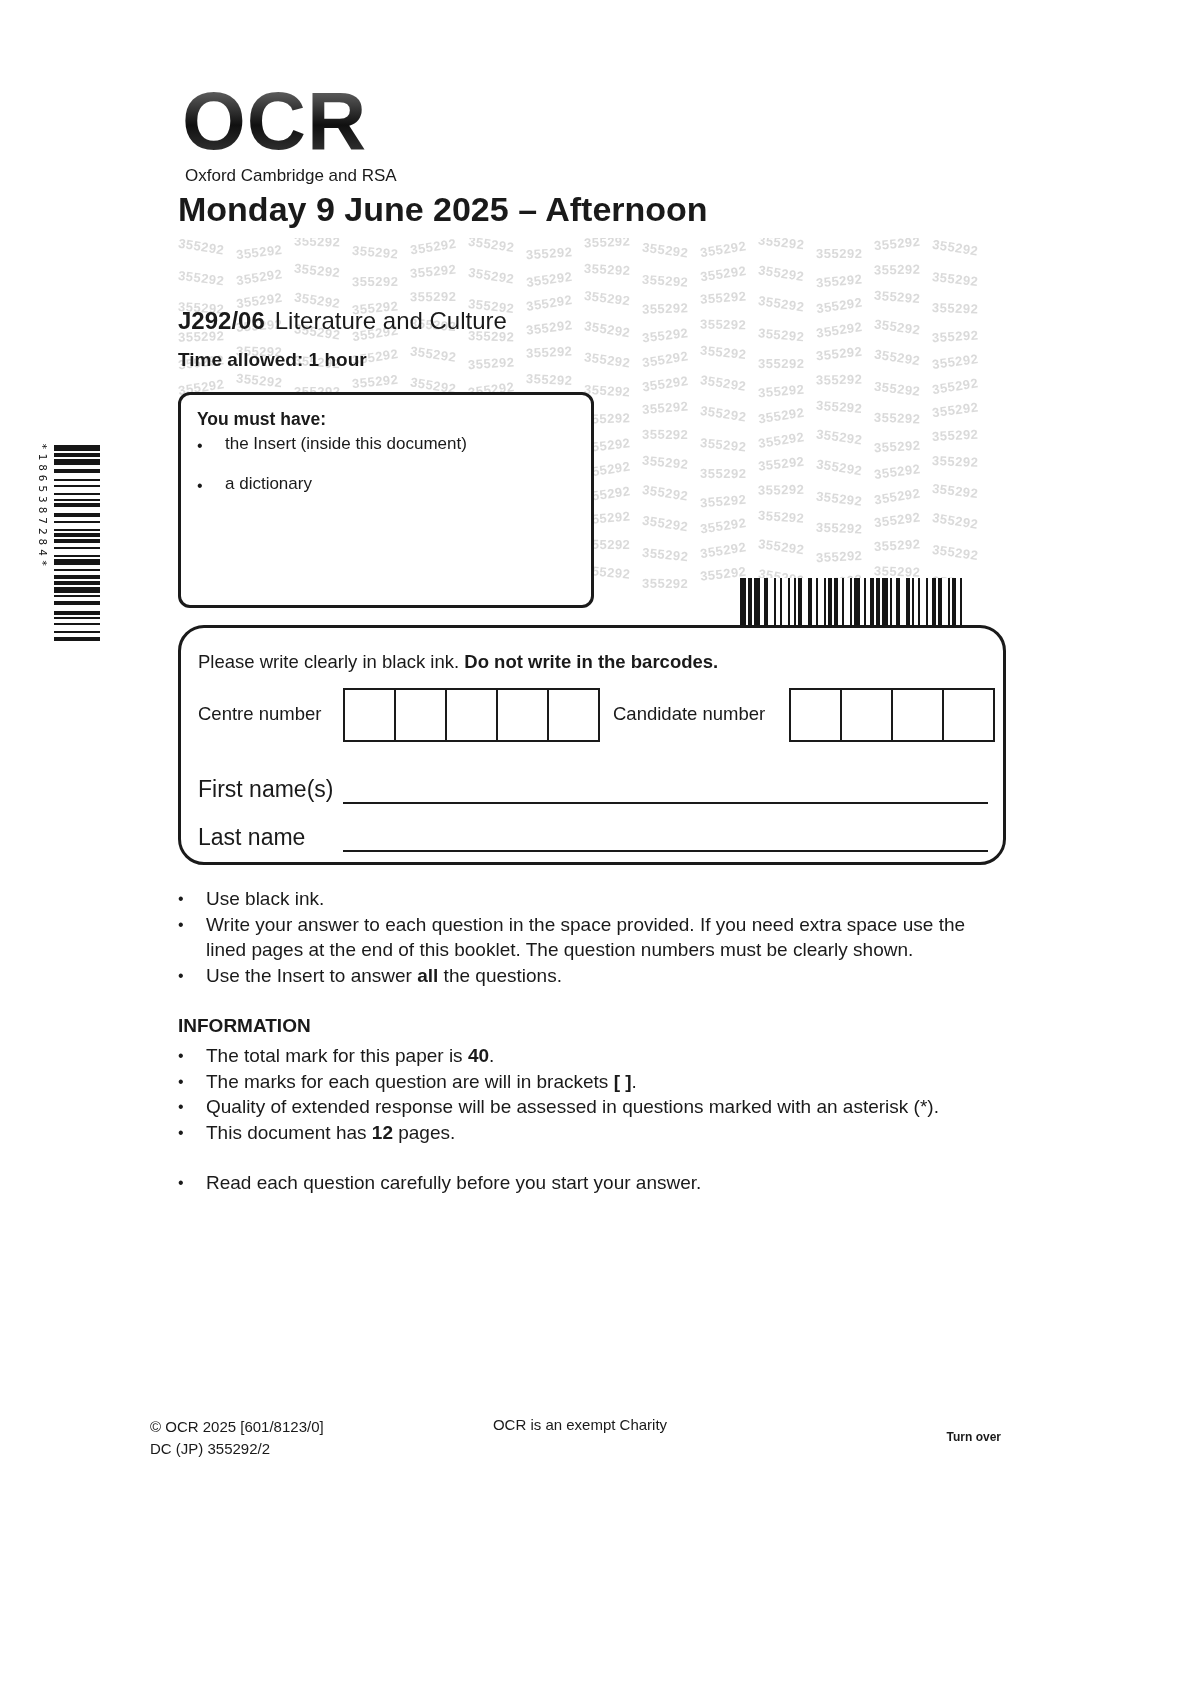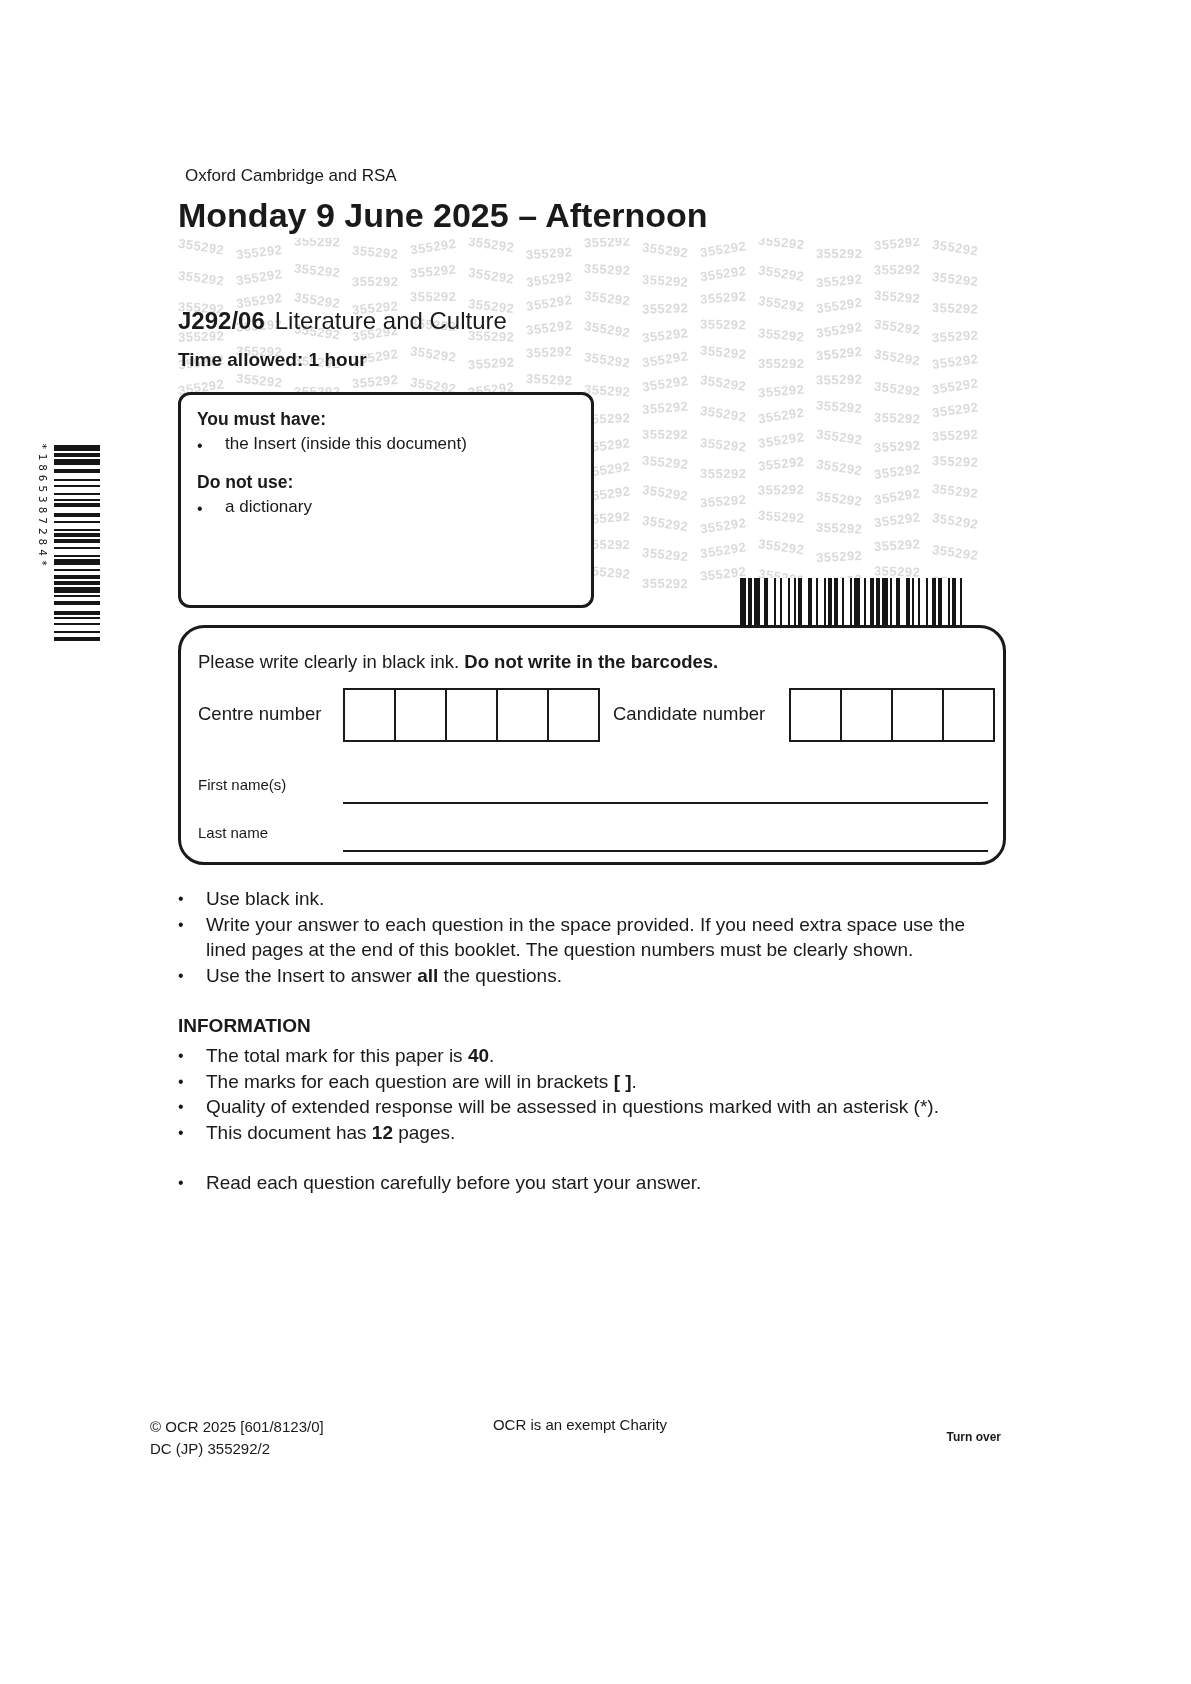--- a/index.html
+++ b/index.html
@@ -14,21 +14,21 @@
   .wm-row span{display:inline-block;width:58px;font-weight:bold;font-size:13px;color:#c3c3c3;opacity:.6;letter-spacing:.5px;}
   
   .logo{
     position:absolute;left:182px;top:80px;z-index:2;
     font-size:82px;line-height:1;font-weight:900;letter-spacing:1px;
     background:linear-gradient(180deg,#777 0%,#101010 55%,#3c3c3c 100%);
     -webkit-background-clip:text;background-clip:text;color:transparent;
   }
   .logo-sub{position:absolute;left:185px;top:166px;z-index:2;font-size:17px;font-weight:500;}
   
-  .h-date{position:absolute;left:178px;top:196px;z-index:2;font-size:34px;font-weight:bold;margin:0;}
+  .h-date{position:absolute;left:178px;top:190px;z-index:2;font-size:34px;font-weight:bold;margin:0;}
   .h-qual{position:absolute;left:178px;top:255px;z-index:2;font-size:28px;font-weight:bold;margin:0;}
   .h-paper{position:absolute;left:178px;top:307px;z-index:2;font-size:24px;font-weight:normal;margin:0;}
   .h-paper .b{margin-right:10px;}
   .h-time{position:absolute;left:178px;top:349px;z-index:2;font-size:19px;font-weight:bold;}
   
   .left-barcode{position:absolute;left:38px;top:443px;z-index:2;width:62px;height:226px;}
   .lb-label{
     position:absolute;left:-2px;top:0;height:226px;writing-mode:vertical-rl;
     font-family:"DejaVu Sans Mono",monospace;font-size:11px;letter-spacing:4px;color:#111;
   }
@@ -52,21 +52,21 @@
   .candidate-box{
     position:absolute;left:178px;top:625px;z-index:2;width:828px;height:240px;
     background:#fff;border:3px solid #1a1a1a;border-radius:26px;box-sizing:border-box;
   }
   .cb-intro{position:absolute;left:17px;top:23px;font-size:18.5px;}
   .cb-row{position:absolute;left:0;top:60px;width:100%;height:52px;}
   .cb-label{position:absolute;font-size:18.5px;line-height:52px;}
   .cells{position:absolute;top:0;display:flex;}
   .cell{width:49px;height:50px;border:2px solid #1a1a1a;box-sizing:content-box;margin-right:-2px;background:#fff;}
   .name-row{position:absolute;left:0;width:100%;}
-  .name-label{position:absolute;left:17px;font-size:15px;}
+  .name-label{position:absolute;left:17px;font-size:23px;}
   .write-line{position:absolute;left:162px;width:645px;border-bottom:2px solid #1a1a1a;height:26px;}
   
   .sections{position:absolute;left:178px;top:886px;z-index:2;width:845px;font-size:19px;line-height:1.35;}
   .sec-head{font-weight:bold;font-size:19px;margin:0 0 5px 0;}
   .sec-gap{height:24px;}
   .bullets .bullet-row{display:flex;align-items:flex-start;}
   .bullets .dot{width:28px;flex:0 0 28px;font-size:16px;line-height:1.6;}
   .bullets .btext{flex:1;max-width:800px;}
   
   .footer-left{position:absolute;left:150px;top:1416px;z-index:2;font-size:15px;line-height:1.45;}
@@ -149,36 +149,36 @@
         <span style="display: block; width: 100%; height: 4px; background: transparent;"></span>
         <span style="display: block; width: 100%; height: 2px; background: rgb(22, 22, 22);"></span>
         <span style="display: block; width: 100%; height: 6px; background: transparent;"></span>
         <span style="display: block; width: 100%; height: 2px; background: rgb(22, 22, 22);"></span>
         <span style="display: block; width: 100%; height: 4px; background: transparent;"></span>
         <span style="display: block; width: 100%; height: 4px; background: rgb(22, 22, 22);"></span>
         <span style="display: block; width: 100%; height: 2px; background: transparent;"></span>
       </div>
   </div>
 
+  <div class="logo">OCR</div>
   <div class="logo-sub">Oxford Cambridge and RSA</div>
 
   <h1 class="h-date">Monday 9 June 2025 – Afternoon</h1>
   <h3 class="h-paper"><span class="b">J292/06</span><span>Literature and Culture</span></h3>
   <div class="h-time">Time allowed: 1 hour</div>
 
   <div class="musthave-box">
     <div class="head">You must have:</div>
     <div class="bullets">
         <div class="bullet-row">
           <span class="dot">•</span>
           <span class="btext"><span>the Insert (inside this document)</span></span>
         </div>
       </div>
     <div class="gap"></div>
-    <div class="head">Do not use:</div>
     <div class="bullets">
         <div class="bullet-row">
           <span class="dot">•</span>
           <span class="btext"><span>a dictionary</span></span>
         </div>
       </div>
   </div>
 
   <div class="right-barcode">
     <div class="rb-bars"><span style="display: inline-block; vertical-align: top; height: 100%; width: 6px; background: rgb(22, 22, 22);"></span><span style="display: inline-block; vertical-align: top; height: 100%; width: 2px; background: transparent;"></span><span style="display: inline-block; vertical-align: top; height: 100%; width: 4px; background: rgb(22, 22, 22);"></span><span style="display: inline-block; vertical-align: top; height: 100%; width: 2px; background: transparent;"></span><span style="display: inline-block; vertical-align: top; height: 100%; width: 6px; background: rgb(22, 22, 22);"></span><span style="display: inline-block; vertical-align: top; height: 100%; width: 4px; background: transparent;"></span><span style="display: inline-block; vertical-align: top; height: 100%; width: 4px; background: rgb(22, 22, 22);"></span><span style="display: inline-block; vertical-align: top; height: 100%; width: 6px; background: transparent;"></span><span style="display: inline-block; vertical-align: top; height: 100%; width: 2px; background: rgb(22, 22, 22);"></span><span style="display: inline-block; vertical-align: top; height: 100%; width: 4px; background: transparent;"></span><span style="display: inline-block; vertical-align: top; height: 100%; width: 2px; background: rgb(22, 22, 22);"></span><span style="display: inline-block; vertical-align: top; height: 100%; width: 6px; background: transparent;"></span><span style="display: inline-block; vertical-align: top; height: 100%; width: 2px; background: rgb(22, 22, 22);"></span><span style="display: inline-block; vertical-align: top; height: 100%; width: 4px; background: transparent;"></span><span style="display: inline-block; vertical-align: top; height: 100%; width: 2px; background: rgb(22, 22, 22);"></span><span style="display: inline-block; vertical-align: top; height: 100%; width: 2px; background: transparent;"></span><span style="display: inline-block; vertical-align: top; height: 100%; width: 4px; background: rgb(22, 22, 22);"></span><span style="display: inline-block; vertical-align: top; height: 100%; width: 6px; background: transparent;"></span><span style="display: inline-block; vertical-align: top; height: 100%; width: 4px; background: rgb(22, 22, 22);"></span><span style="display: inline-block; vertical-align: top; height: 100%; width: 4px; background: transparent;"></span><span style="display: inline-block; vertical-align: top; height: 100%; width: 2px; background: rgb(22, 22, 22);"></span><span style="display: inline-block; vertical-align: top; height: 100%; width: 6px; background: transparent;"></span><span style="display: inline-block; vertical-align: top; height: 100%; width: 2px; background: rgb(22, 22, 22);"></span><span style="display: inline-block; vertical-align: top; height: 100%; width: 2px; background: transparent;"></span><span style="display: inline-block; vertical-align: top; height: 100%; width: 4px; background: rgb(22, 22, 22);"></span><span style="display: inline-block; vertical-align: top; height: 100%; width: 2px; background: transparent;"></span><span style="display: inline-block; vertical-align: top; height: 100%; width: 4px; background: rgb(22, 22, 22);"></span><span style="display: inline-block; vertical-align: top; height: 100%; width: 4px; background: transparent;"></span><span style="display: inline-block; vertical-align: top; height: 100%; width: 2px; background: rgb(22, 22, 22);"></span><span style="display: inline-block; vertical-align: top; height: 100%; width: 6px; background: transparent;"></span><span style="display: inline-block; vertical-align: top; height: 100%; width: 2px; background: rgb(22, 22, 22);"></span><span style="display: inline-block; vertical-align: top; height: 100%; width: 2px; background: transparent;"></span><span style="display: inline-block; vertical-align: top; height: 100%; width: 6px; background: rgb(22, 22, 22);"></span><span style="display: inline-block; vertical-align: top; height: 100%; width: 4px; background: transparent;"></span><span style="display: inline-block; vertical-align: top; height: 100%; width: 2px; background: rgb(22, 22, 22);"></span><span style="display: inline-block; vertical-align: top; height: 100%; width: 4px; background: transparent;"></span><span style="display: inline-block; vertical-align: top; height: 100%; width: 4px; background: rgb(22, 22, 22);"></span><span style="display: inline-block; vertical-align: top; height: 100%; width: 2px; background: transparent;"></span><span style="display: inline-block; vertical-align: top; height: 100%; width: 4px; background: rgb(22, 22, 22);"></span><span style="display: inline-block; vertical-align: top; height: 100%; width: 2px; background: transparent;"></span><span style="display: inline-block; vertical-align: top; height: 100%; width: 6px; background: rgb(22, 22, 22);"></span><span style="display: inline-block; vertical-align: top; height: 100%; width: 2px; background: transparent;"></span><span style="display: inline-block; vertical-align: top; height: 100%; width: 2px; background: rgb(22, 22, 22);"></span><span style="display: inline-block; vertical-align: top; height: 100%; width: 4px; background: transparent;"></span><span style="display: inline-block; vertical-align: top; height: 100%; width: 4px; background: rgb(22, 22, 22);"></span><span style="display: inline-block; vertical-align: top; height: 100%; width: 6px; background: transparent;"></span><span style="display: inline-block; vertical-align: top; height: 100%; width: 4px; background: rgb(22, 22, 22);"></span><span style="display: inline-block; vertical-align: top; height: 100%; width: 2px; background: transparent;"></span><span style="display: inline-block; vertical-align: top; height: 100%; width: 2px; background: rgb(22, 22, 22);"></span><span style="display: inline-block; vertical-align: top; height: 100%; width: 4px; background: transparent;"></span><span style="display: inline-block; vertical-align: top; height: 100%; width: 2px; background: rgb(22, 22, 22);"></span><span style="display: inline-block; vertical-align: top; height: 100%; width: 6px; background: transparent;"></span><span style="display: inline-block; vertical-align: top; height: 100%; width: 2px; background: rgb(22, 22, 22);"></span><span style="display: inline-block; vertical-align: top; height: 100%; width: 4px; background: transparent;"></span><span style="display: inline-block; vertical-align: top; height: 100%; width: 4px; background: rgb(22, 22, 22);"></span><span style="display: inline-block; vertical-align: top; height: 100%; width: 2px; background: transparent;"></span><span style="display: inline-block; vertical-align: top; height: 100%; width: 4px; background: rgb(22, 22, 22);"></span><span style="display: inline-block; vertical-align: top; height: 100%; width: 6px; background: transparent;"></span><span style="display: inline-block; vertical-align: top; height: 100%; width: 2px; background: rgb(22, 22, 22);"></span><span style="display: inline-block; vertical-align: top; height: 100%; width: 2px; background: transparent;"></span><span style="display: inline-block; vertical-align: top; height: 100%; width: 4px; background: rgb(22, 22, 22);"></span><span style="display: inline-block; vertical-align: top; height: 100%; width: 4px; background: transparent;"></span><span style="display: inline-block; vertical-align: top; height: 100%; width: 2px; background: rgb(22, 22, 22);"></span><span style="display: inline-block; vertical-align: top; height: 100%; width: 4px; background: transparent;"></span></div>

